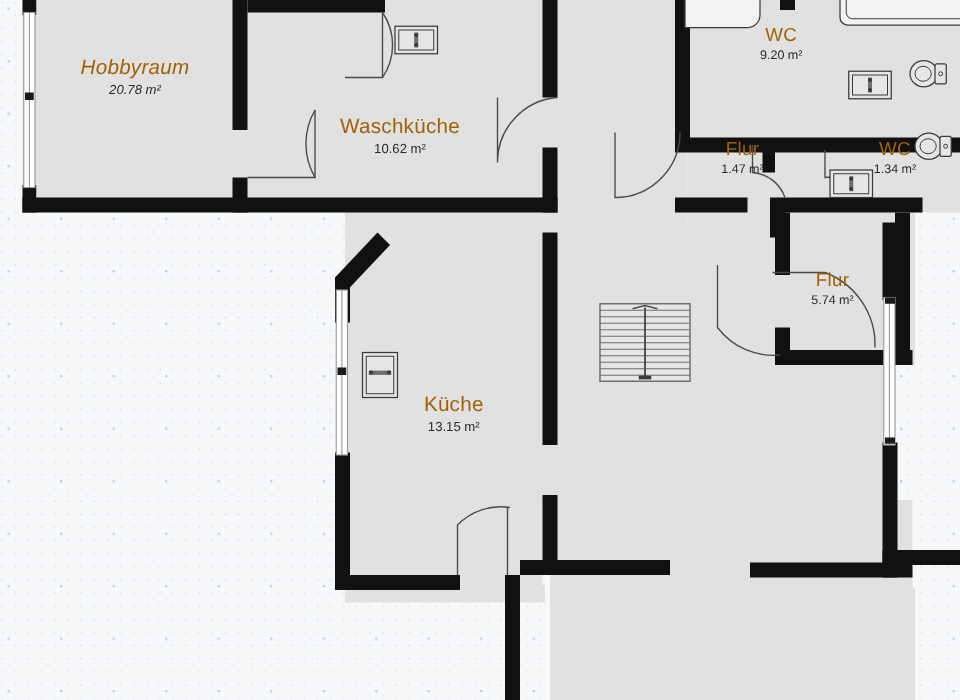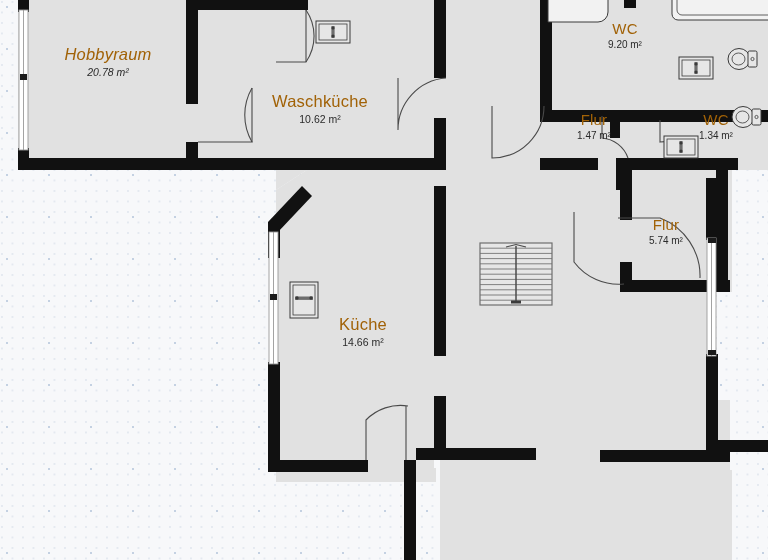--- a/index.html
+++ b/index.html
@@ -277,17 +277,17 @@
     <div class="room-label sz-md" style="left:716px; top:111px;">
       <span class="room-name">WC</span>
       <span class="room-area">1.34 m²</span>
     </div>
     <div class="room-label sz-md" style="left:666px; top:216px;">
       <span class="room-name">Flur</span>
       <span class="room-area">5.74 m²</span>
     </div>
     <div class="room-label sz-lg" style="left:363px; top:275px;margin-top:40px;">
       <span class="room-name">Küche</span>
-      <span class="room-area">14.66 m²</span>
+      <span class="room-area">13.15 m²</span>
     </div>
   </div>
 
 </div>
 
 </body></html>

